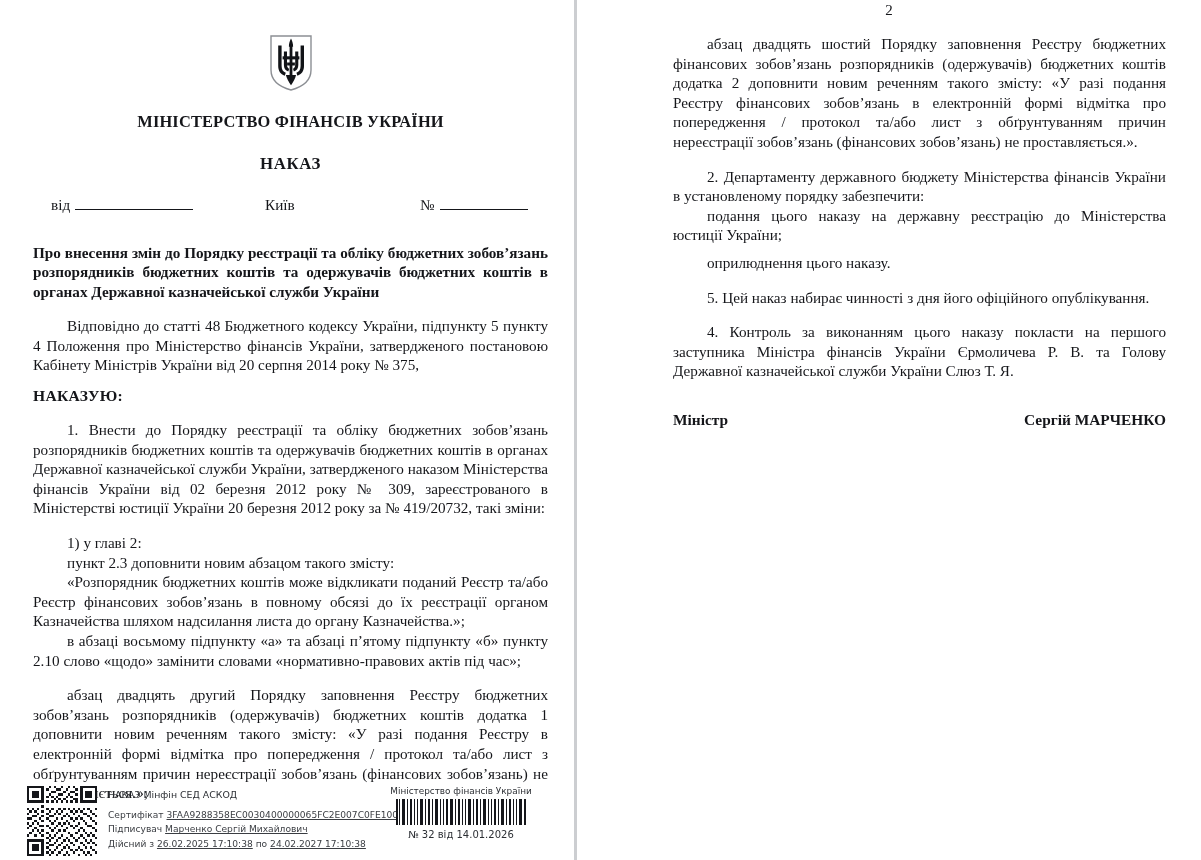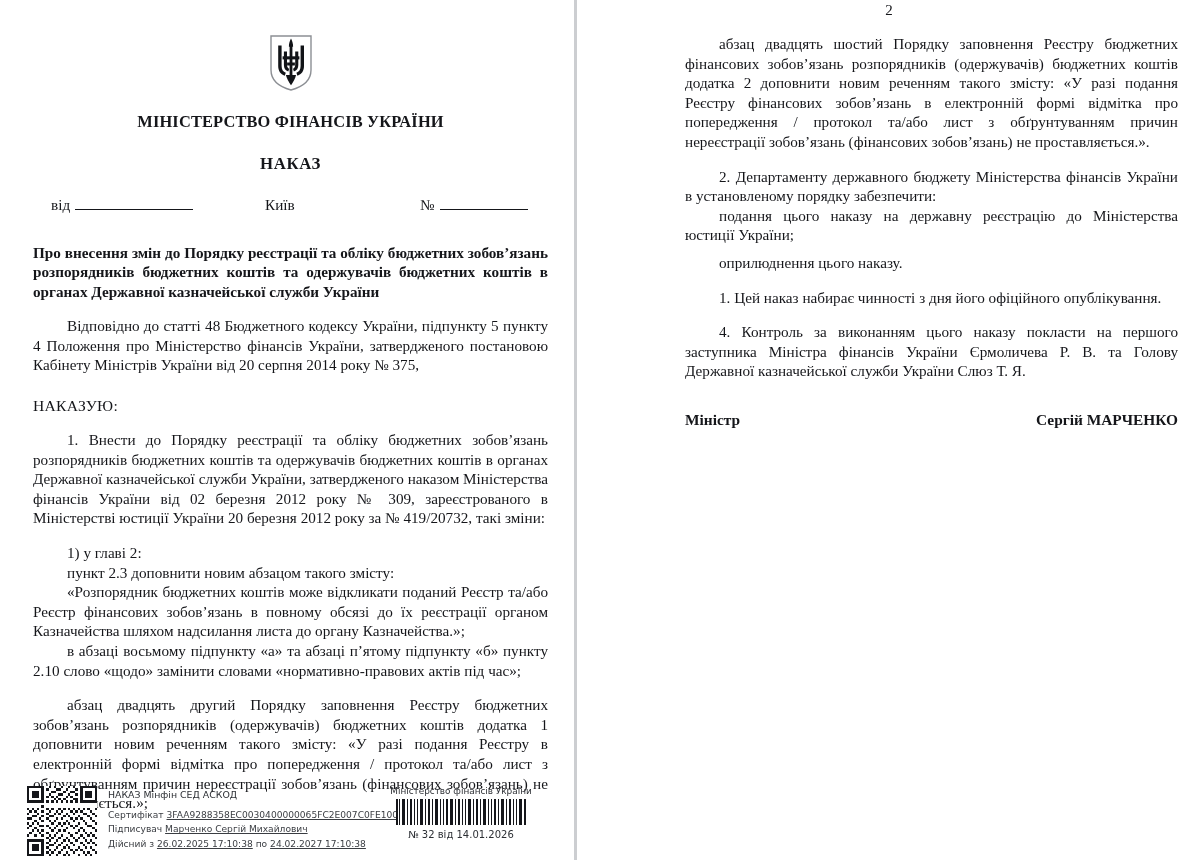--- a/index.html
+++ b/index.html
@@ -104,30 +104,30 @@
   .subject {
     margin-top: 27px;
     font-weight: bold;
     font-size: 15.2px;
     line-height: 19.4px;
     text-align: justify;
     text-justify: inter-word;
   }
 
   .nakazuyu {
-    margin-top: 22px;
-    font-weight: normal;
+    margin-top: 12px;
+    font-weight: bold;
     font-size: 15.6px;
     letter-spacing: 0.3px;
   }
 
   
   .right-inner {
     position: absolute;
-    left: 108px;
+    left: 96px;
     top: 0;
     width: 493px;
   }
   .page-number {
     position: absolute;
     left: 0;
     top: 2px;
     width: 624px;
     text-align: center;
     font-size: 15px;
@@ -383,21 +383,21 @@
 
       <p class="doc-text indent p">2. Департаменту державного бюджету Міністерства фінансів України в установленому порядку забезпечити:</p>
       <p class="doc-text indent p">подання цього наказу на державну реєстрацію до Міністерства юстиції України;</p>
 
       <div class="gap-sm"></div>
 
       <p class="doc-text indent p">оприлюднення цього наказу.</p>
 
       <div class="gap-md"></div>
 
-      <p class="doc-text indent p">1. Цей наказ набирає чинності з дня його офіційного опублікування.</p>
+      <p class="doc-text indent p">5. Цей наказ набирає чинності з дня його офіційного опублікування.</p>
 
       <div class="gap-md"></div>
 
       <p class="doc-text indent p">4. Контроль за виконанням цього наказу покласти на першого заступника Міністра фінансів України Єрмоличева Р. В. та Голову Державної казначейської служби України Слюз Т. Я.</p>
 
       <div class="signature-row">
         <span>Міністр</span>
         <span>Сергій МАРЧЕНКО</span>
       </div>
 

